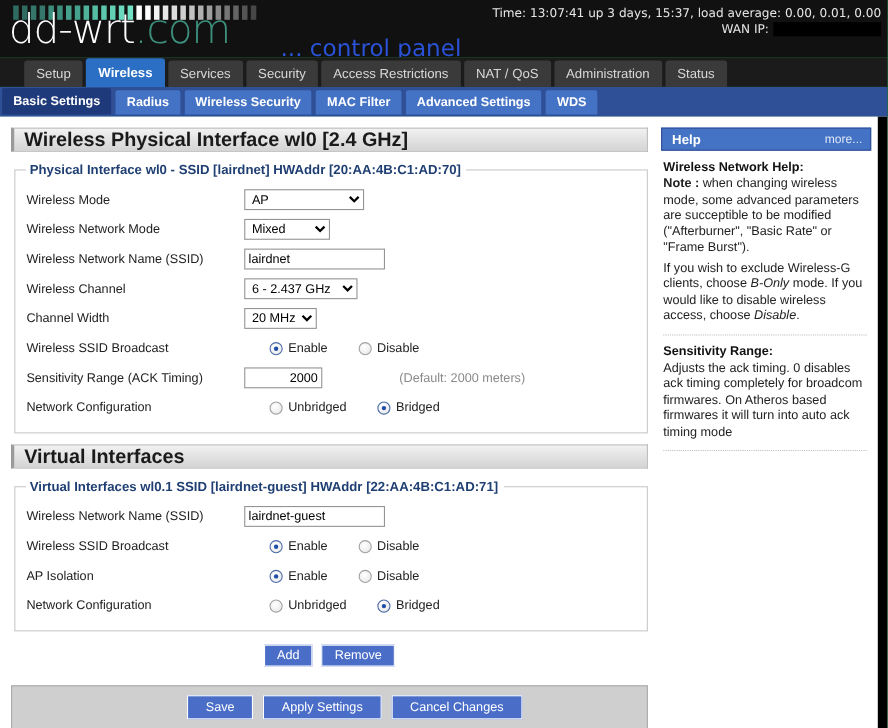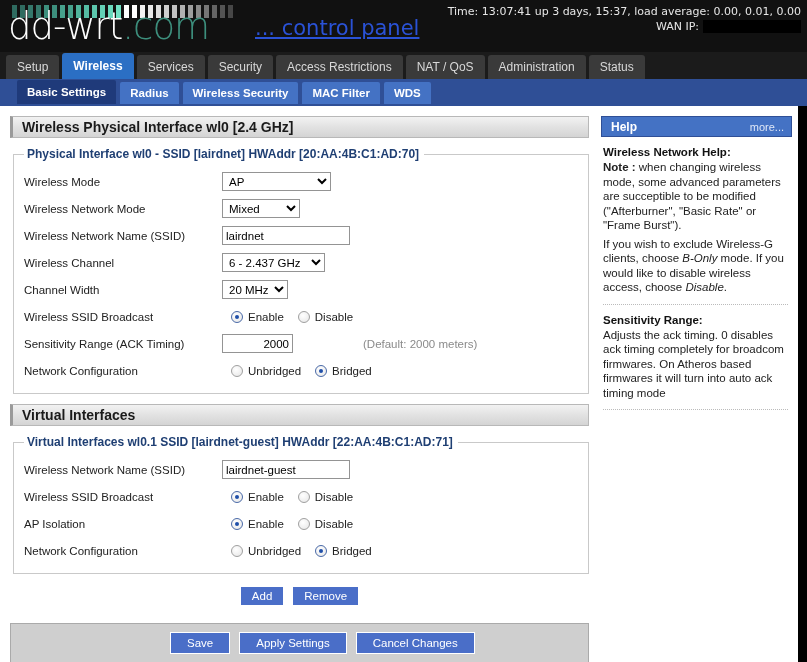--- a/index.html
+++ b/index.html
@@ -39,26 +39,25 @@
     font-size: 37px;
     letter-spacing: -1px;
     line-height: 37px;
     font-family: "DejaVu Sans", sans-serif;
     white-space: nowrap;
   }
   .logo .w { color: #ffffff; font-weight: 300; }
   .logo .g { color: #3d8f7d; font-weight: 300; }
   .cpanel {
     position: absolute;
-    left: 255px; top: 16px;
+    left: 255px; top: 32px;
     color: #2a52d6;
     font-size: 21px;
     font-family: "DejaVu Sans", sans-serif;
     white-space: nowrap;
-    text-decoration: underline;
   }
 
   .statusinfo {
     position: absolute;
     right: 6px; top: 4px;
     text-align: right;
     color: #e6e6e6;
     font-size: 11px;
     line-height: 15px;
     font-family: "DejaVu Sans", sans-serif;
@@ -68,21 +67,21 @@
     display: inline-block;
     width: 98px; height: 13px;
     background: #000000;
   }
 
   
   .navbar {
     position: relative;
     height: 27px;
     background: #1b1b1b;
-    padding-left: 6px;
+    padding-left: 22px;
     display: flex;
     align-items: flex-end;
     gap: 3px;
   }
   .navtab {
     height: 24px;
     padding: 0 11px;
     display: flex; align-items: center;
     background: #3a3a3a;
     color: #d8d8d8;
@@ -96,21 +95,21 @@
     background: #2b6fc4;
     color: #ffffff;
     font-weight: bold;
     height: 26px;
   }
 
   
   .subbar {
     height: 27px;
     background: #2f4f96;
-    padding-left: 17px;
+    padding-left: 2px;
     display: flex;
     align-items: flex-end;
     gap: 4px;
     border-bottom: 2px solid #2f4f96;
   }
   .subtab {
     height: 22px;
     padding: 0 10px;
     display: flex; align-items: center;
     background: #4472c4;
@@ -144,21 +143,21 @@
   }
 
   
   .sect-head {
     background: linear-gradient(to bottom, #f2f2f2 0%, #e2e2e2 50%, #d4d4d4 100%);
     border: 1px solid #b8b8b8;
     border-left: 3px solid #9a9a9a;
     height: 22px;
     display: flex; align-items: center;
     padding-left: 9px;
-    font-size: 14px;
+    font-size: 18px;
     font-weight: bold;
     color: #1a1a1a;
     margin-bottom: 9px;
   }
 
   
   fieldset.panel {
     border: 1px solid #c9c9c9;
     margin: 0 0 10px 3px;
     padding: 7px 10px 9px 10px;
@@ -210,20 +209,21 @@
   input.txt.w-ssid { width: 128px; }
   input.txt.w-num  { width: 71px; text-align: right; }
 
   .radiogrp { display: flex; align-items: center; }
   .radiogrp .opt {
     display: flex; align-items: center;
     font-size: 11.5px;
     color: #222222;
     margin-right: 14px;
     cursor: pointer;
+    margin-left: 14px;
   }
   .radiogrp .opt .dot {
     width: 12px; height: 12px;
     border-radius: 50%;
     border: 1px solid #a0a0a0;
     background: radial-gradient(circle at 40% 35%, #ffffff 0%, #ededed 70%, #dcdcdc 100%);
     margin-right: 5px;
     position: relative;
     flex-shrink: 0;
   }
@@ -370,20 +370,21 @@
       <div class="navtab">NAT / QoS</div>
       <div class="navtab">Administration</div>
       <div class="navtab">Status</div>
     </div>
 
   <div class="subbar">
       <div class="subtab active">Basic Settings</div>
       <div class="subtab">Radius</div>
       <div class="subtab">Wireless Security</div>
       <div class="subtab">MAC Filter</div>
+      <div class="subtab">Advanced Settings</div>
       <div class="subtab">WDS</div>
     </div>
 
   <div class="bodywrap">
 
     <div class="content">
 
       <div class="sect-head">Wireless Physical Interface wl0 [2.4 GHz]</div>
 
       <fieldset class="panel">

